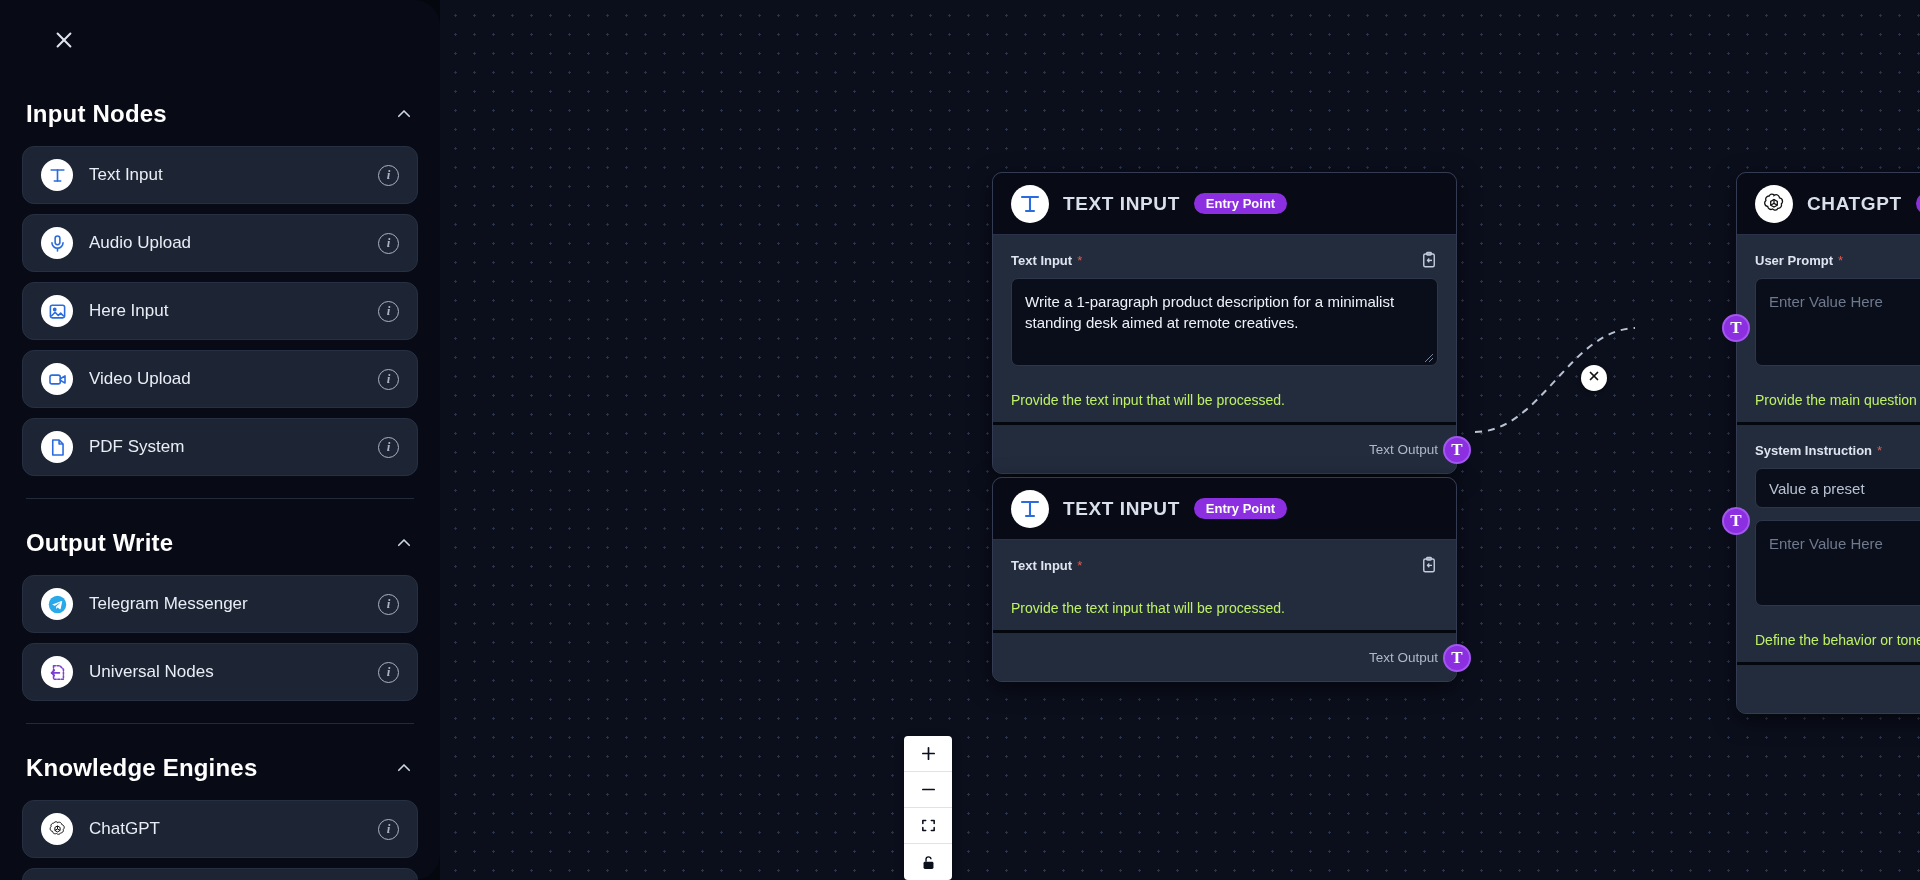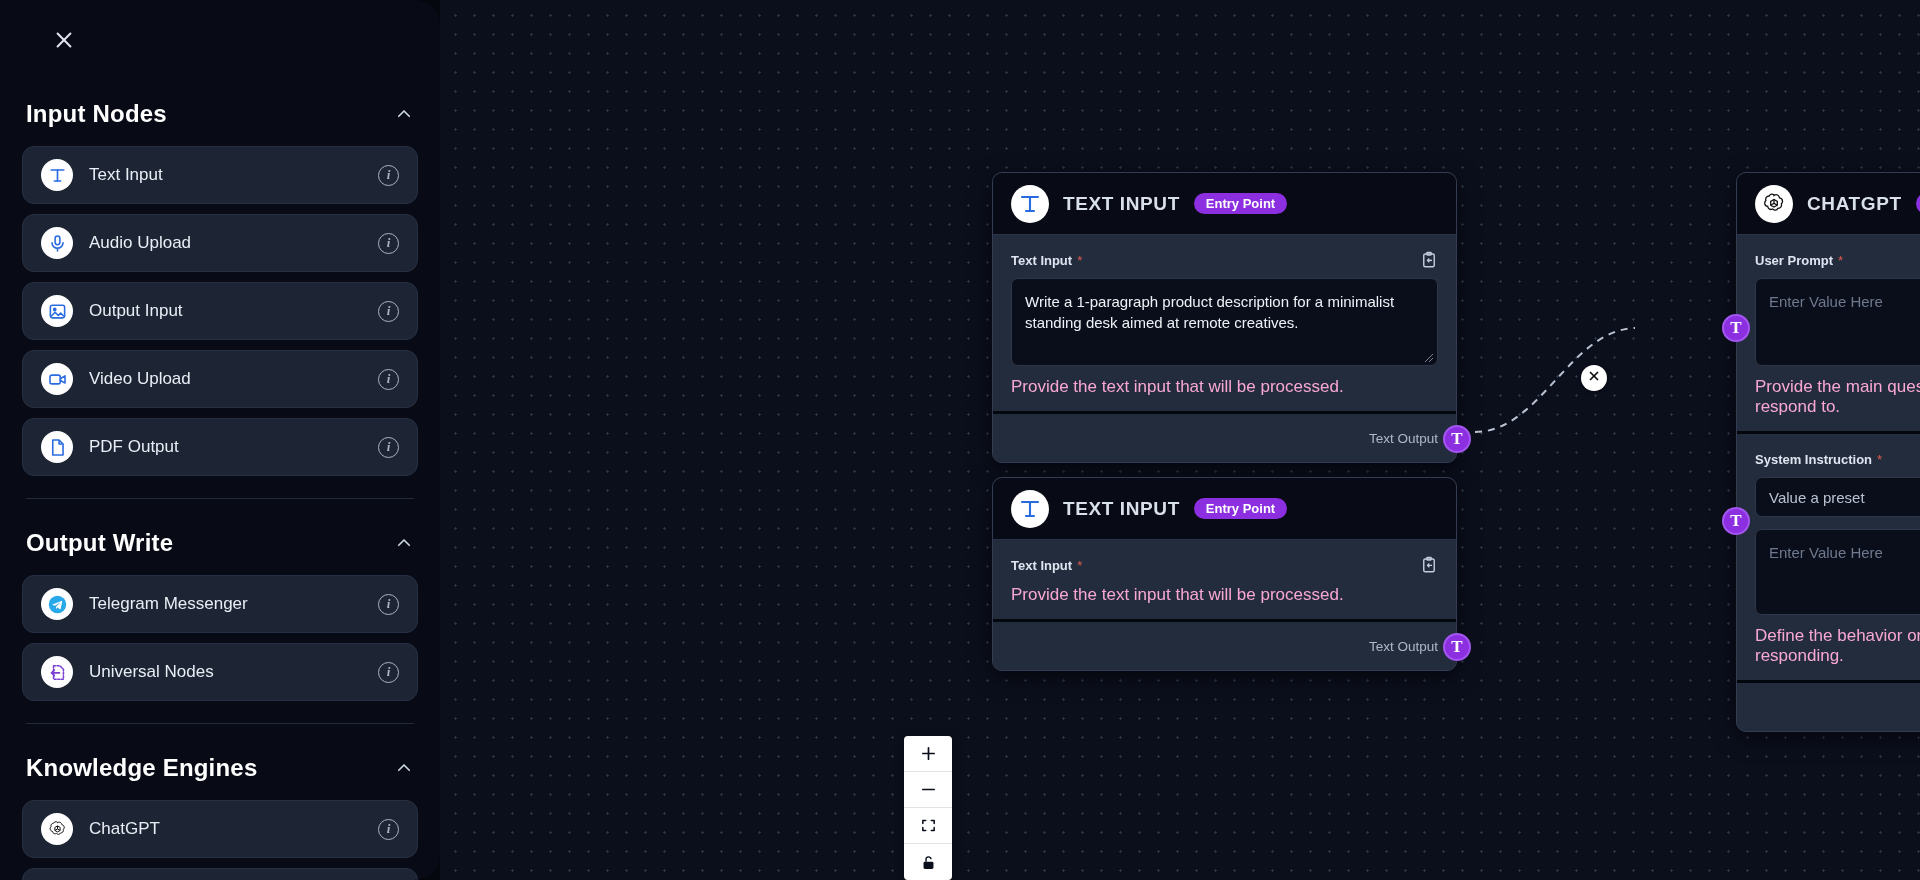--- a/index.html
+++ b/index.html
@@ -143,21 +143,21 @@
     resize: none;
     font-family: "Liberation Sans", sans-serif;
     display: block;
   }
   .txtarea::placeholder { color: #6e798e; }
   .resize-grip {
     position: absolute; right: 4px; bottom: 3px;
     width: 10px; height: 10px; pointer-events: none;
   }
   .ta-wrap { position: relative; }
-  .hint { font-size: 17px; color: #f9a8d4; margin-top: 11px; }
+  .hint { font-size: 14px; color: #bef264; margin-top: 26px; }
 
   .select-box {
     width: 100%;
     background: #0a0e1a;
     border: 1px solid #2e3749;
     border-radius: 7px;
     height: 40px;
     display: flex; align-items: center; justify-content: space-between;
     padding: 0 13px;
     color: #b9c2d2; font-size: 15px;
@@ -267,21 +267,21 @@
       </div>
 
       <div class="node-item">
         <span class="ic">
           <svg viewBox="0 0 24 24" fill="none" stroke="#2a6ce0" stroke-width="2" stroke-linejoin="round">
               <rect x="3" y="4" width="18" height="16" rx="2.5"></rect>
               <circle cx="8.5" cy="9.5" r="1.4" fill="#2a6ce0"></circle>
               <path d="M4 18l5-5 4 4 3-3 4 4"></path>
             </svg>
         </span>
-        <span class="nm">Output Input</span>
+        <span class="nm">Here Input</span>
         <span class="info-ic">i</span>
       </div>
 
       <div class="node-item">
         <span class="ic">
           <svg viewBox="0 0 24 24" fill="none" stroke="#2a6ce0" stroke-width="2" stroke-linejoin="round">
               <rect x="2.5" y="6.5" width="13" height="11" rx="2.5"></rect>
               <path d="M15.5 11l6-3.5v9l-6-3.5z"></path>
             </svg>
         </span>
@@ -289,21 +289,21 @@
         <span class="info-ic">i</span>
       </div>
 
       <div class="node-item">
         <span class="ic">
           <svg viewBox="0 0 24 24" fill="none" stroke="#2a6ce0" stroke-width="2" stroke-linejoin="round">
               <path d="M6 2.5h8l5 5v14H6z"></path>
               <path d="M14 2.5v5h5"></path>
             </svg>
         </span>
-        <span class="nm">PDF Output</span>
+        <span class="nm">PDF System</span>
         <span class="info-ic">i</span>
       </div>
 
       <div class="divider"></div>
 
       <div class="section-head">
         <div class="section-title">Output Write</div>
         <div class="chev">
           <svg viewBox="0 0 24 24" fill="none" stroke="currentColor" stroke-width="2.2" stroke-linecap="round" stroke-linejoin="round">
               <polyline points="5 15 12 8 19 15"></polyline>

